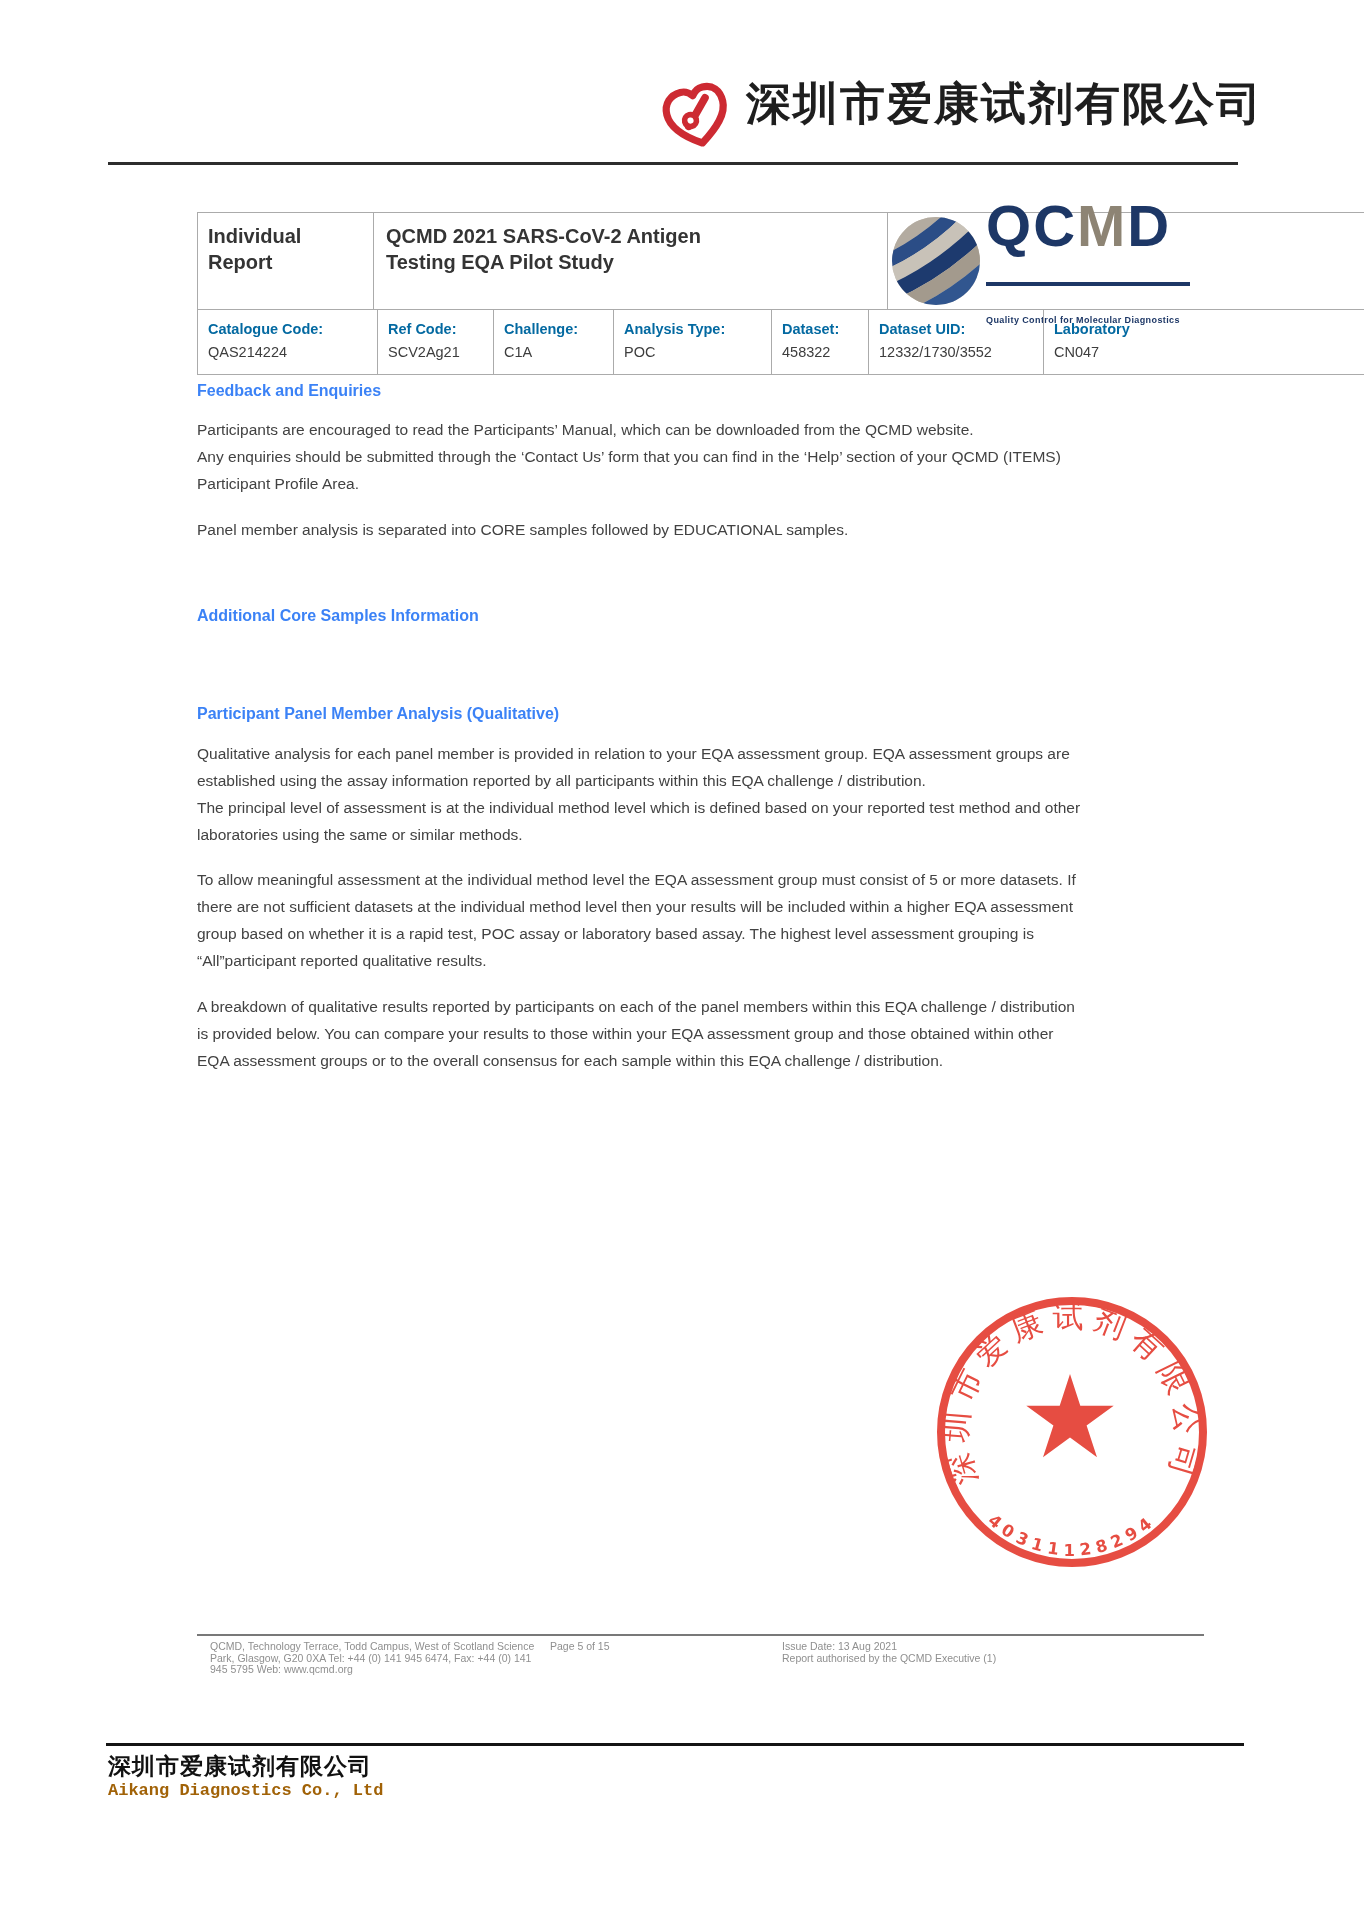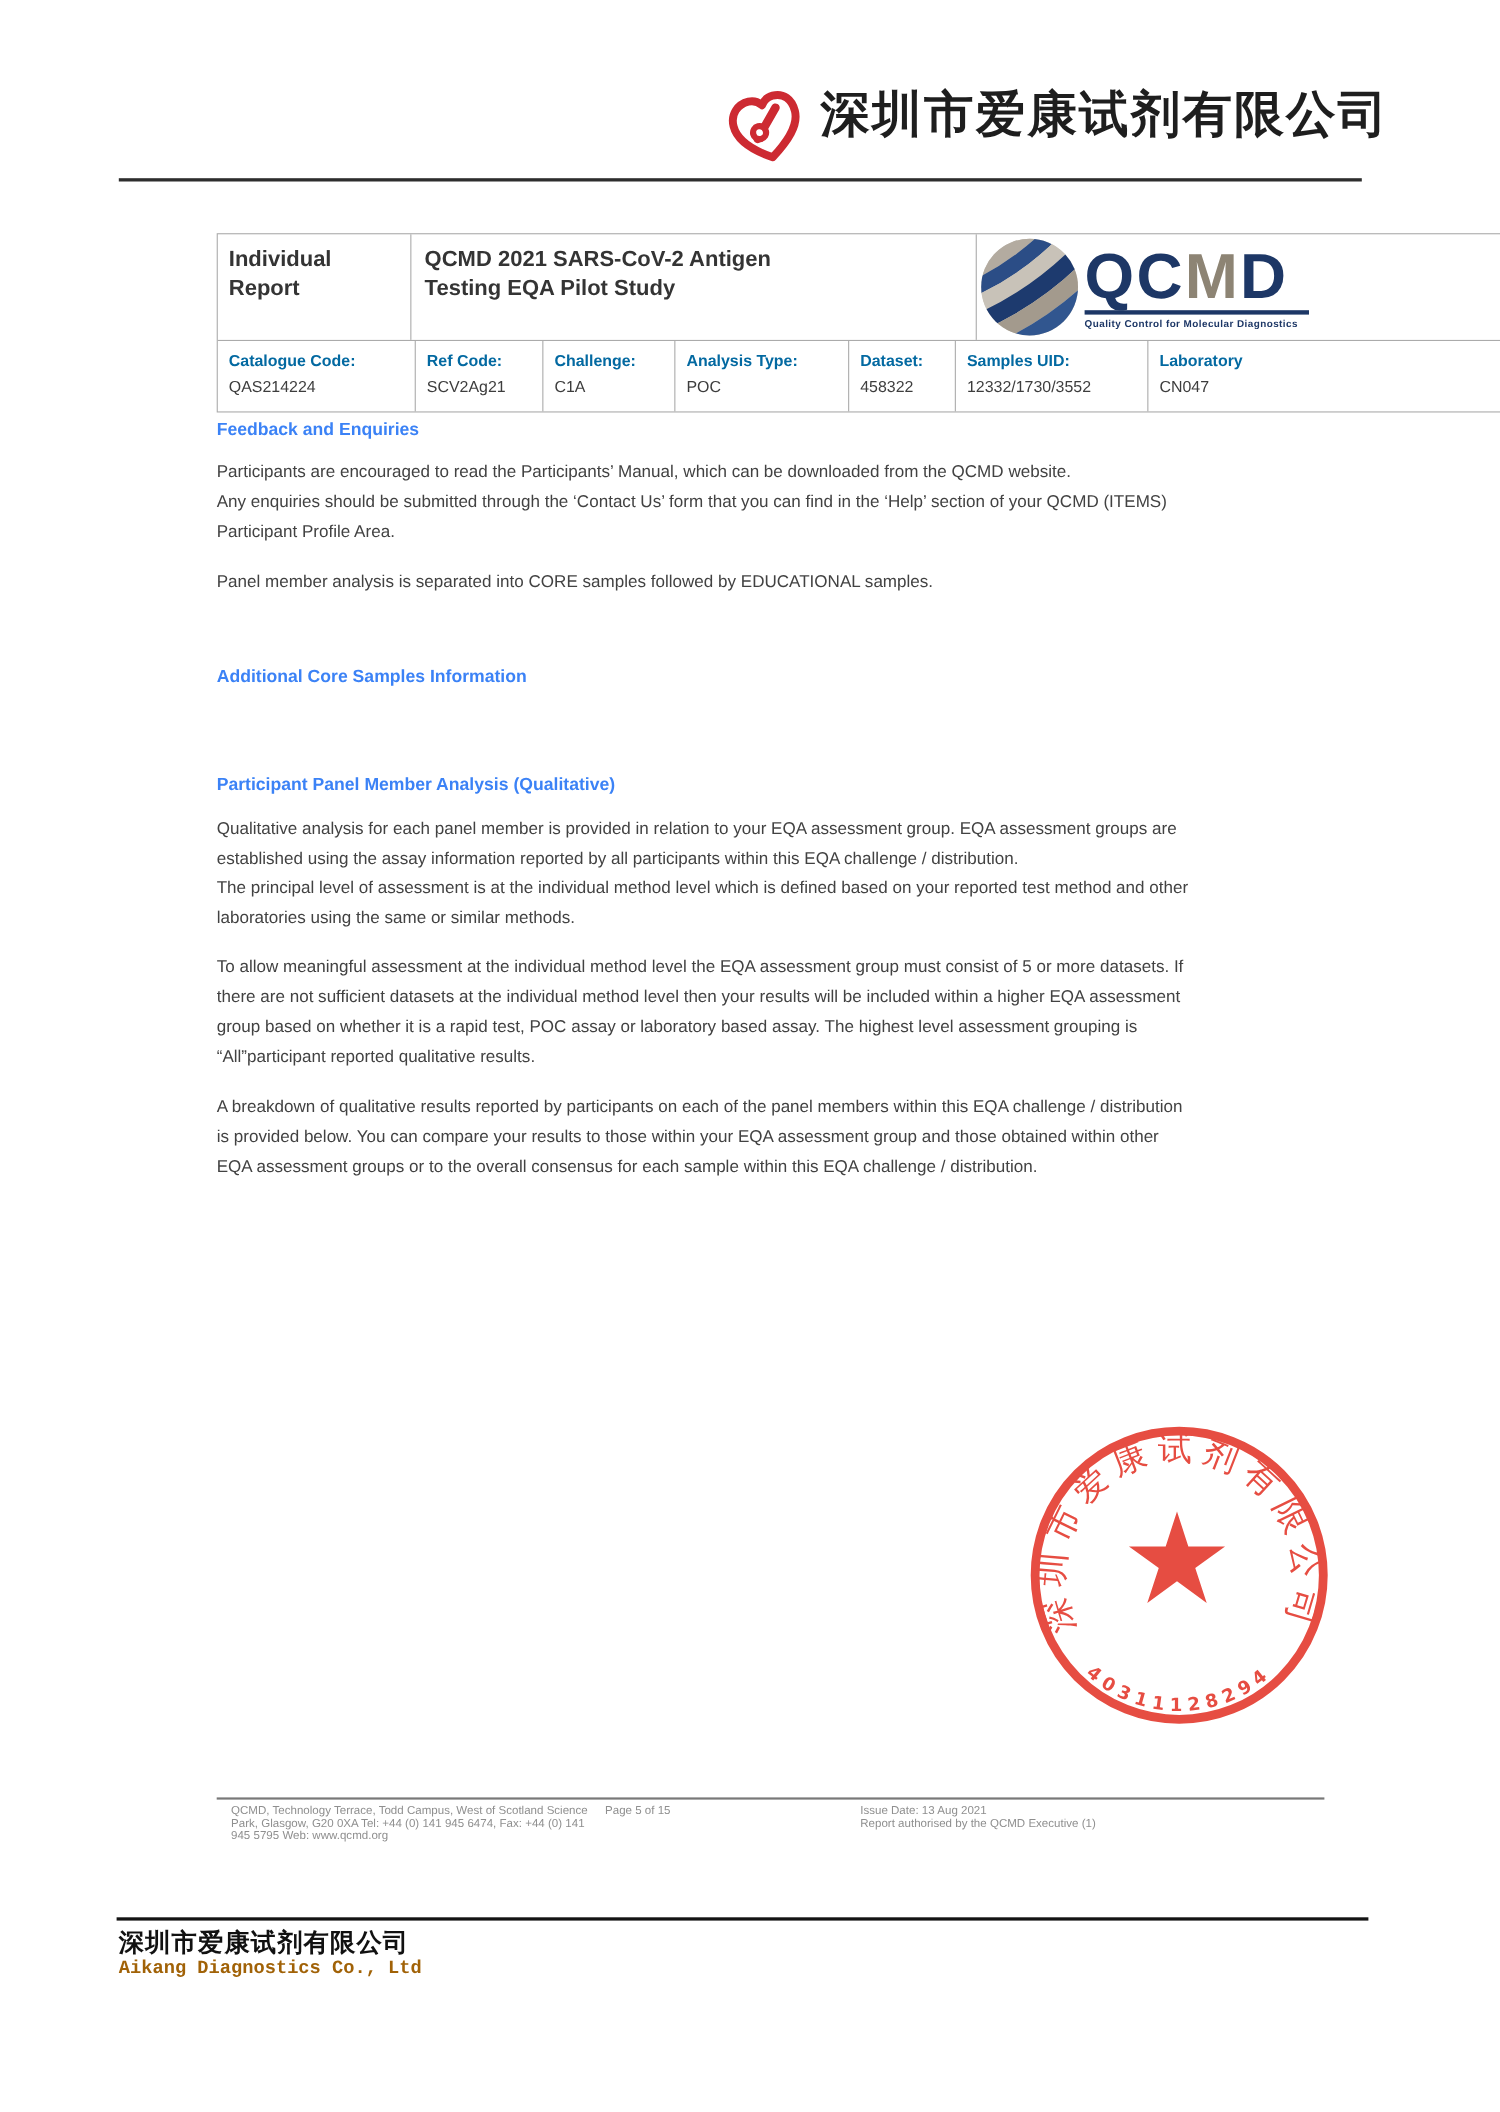--- a/index.html
+++ b/index.html
@@ -30,21 +30,21 @@
   .rt-bold { font-size:20px; line-height:26px; font-weight:bold; color:#343434; white-space:pre-line; }
   .rt-row2 { display:flex; height:64px; }
   .rt-field { border-right:1px solid #ababab; padding:7px 10px; overflow:hidden; }
   .rt-field:last-child { border-right:none; flex:1; }
   .rt-label { font-size:14.5px; font-weight:bold; color:#0369a1; line-height:24px; white-space:nowrap; }
   .rt-value { font-size:14.5px; color:#3d3d3d; line-height:22px; white-space:nowrap; }
   .w1{width:180px}.w2{width:116px}.w3{width:120px}.w4{width:158px}.w5{width:97px}.w6{width:175px}
 
   
   .qcmd-globe { width:92px; height:92px; flex:0 0 auto; }
-  .qcmd-txt { margin-left:4px; display:flex; flex-direction:column; }
+  .qcmd-txt { margin-left:4px; display:flex; flex-direction:column;gap:26px; }
   .qcmd-word { font-size:58px; line-height:56px; font-weight:bold; letter-spacing:2px; white-space:nowrap; }
   .qcmd-navy { color:#1d3766; }
   .qcmd-silver { color:#8d8474; }
   .qcmd-underline { height:4px; background:#1d3766; width:204px; margin-top:2px; }
   .qcmd-tagline { margin-top:3px; font-size:9px; font-weight:bold; color:#1d3766; letter-spacing:0.4px; white-space:nowrap; }
 
   
   .sec-h { position:absolute; left:197px; font-size:16px; font-weight:bold; color:#3b82f6; white-space:nowrap; }
   .para { position:absolute; left:197px; width:1030px; font-size:15.5px; line-height:27px; color:#424242; white-space:pre-line; }
 
@@ -130,21 +130,21 @@
       </div>
       <div class="rt-field w4">
         <div class="rt-label">Analysis Type:</div>
         <div class="rt-value">POC</div>
       </div>
       <div class="rt-field w5">
         <div class="rt-label">Dataset:</div>
         <div class="rt-value">458322</div>
       </div>
       <div class="rt-field w6">
-        <div class="rt-label">Samples UID:</div>
+        <div class="rt-label">Dataset UID:</div>
         <div class="rt-value">12332/1730/3552</div>
       </div>
       <div class="rt-field">
         <div class="rt-label">Laboratory</div>
         <div class="rt-value">CN047</div>
       </div>
     </div>
   </div>
 
   <div class="sec-h" style="top:382px">Feedback and Enquiries</div>

